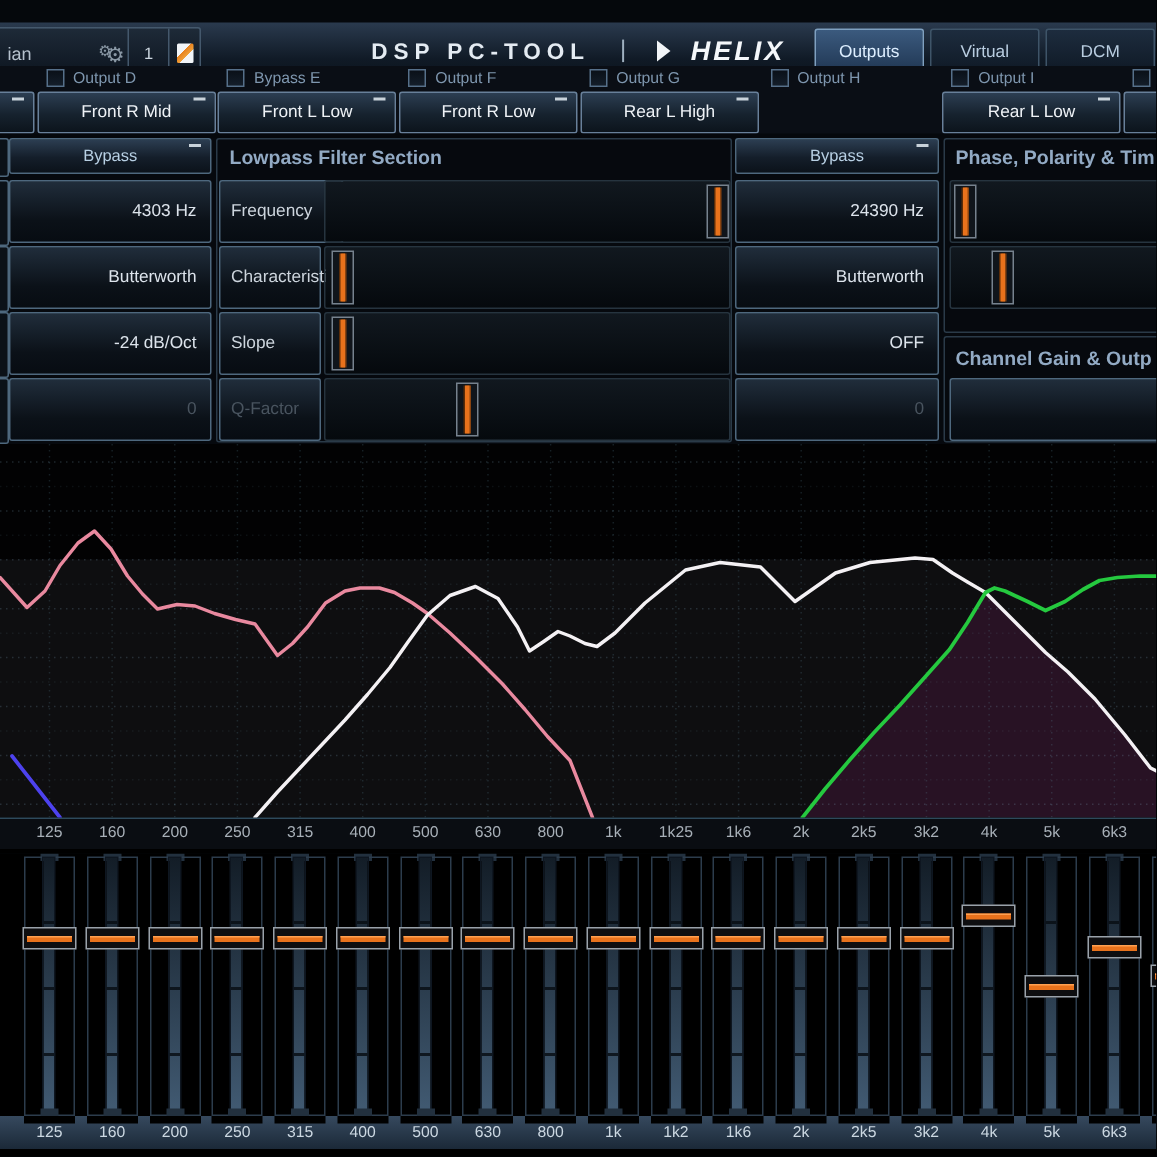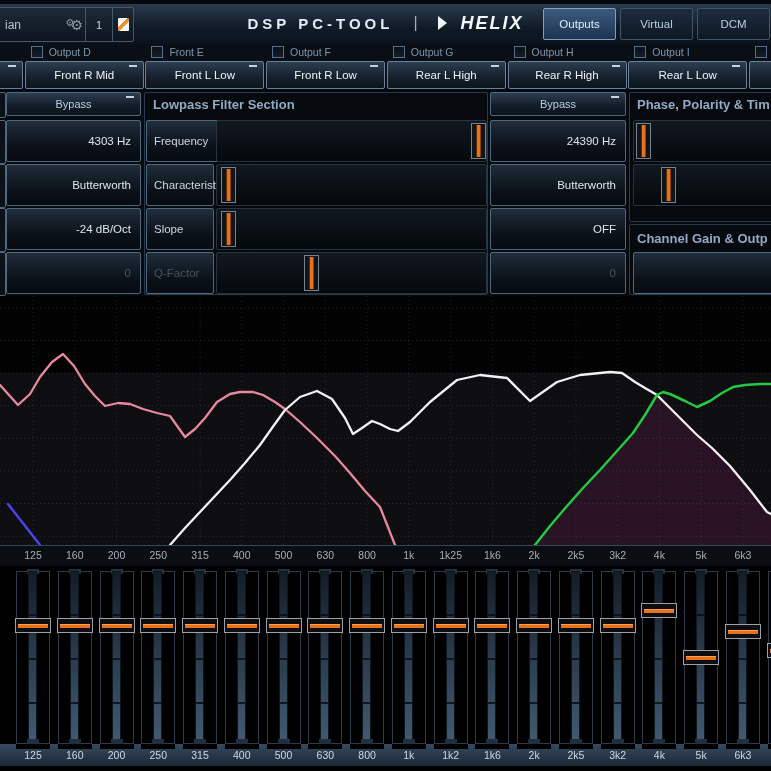--- a/index.html
+++ b/index.html
@@ -1,19 +1,19 @@
 <!DOCTYPE html>
 <html><head>
 <meta charset="utf-8">
 <style>
   html,body{margin:0;padding:0;background:#000;}
   #app{position:relative;width:771px;height:771px;overflow:hidden;background:#05080c;
        font-family:"Liberation Sans",sans-serif;-webkit-font-smoothing:antialiased;}
   
-  .topbar{position:absolute;left:0;top:4px;width:771px;height:41px;
+  .topbar{position:absolute;left:0;top:15px;width:771px;height:41px;
           background:linear-gradient(#2a3a4e,#101a26 60%,#0a121c);border-bottom:3px solid #03060a;}
   .preset-box{position:absolute;left:-40px;top:3px;width:172px;height:33px;border:1px solid #44586c;
               border-radius:2px;display:flex;align-items:center;background:linear-gradient(#1e2a38,#0c141e);}
   .preset-name{flex:1;padding-left:44px;color:#b6c2ce;font-size:12px;}
   .gear-wrap{color:#8b99a6;font-size:14px;margin-right:6px;letter-spacing:-4px;}
   .gear-small{font-size:10px;vertical-align:4px;}
   .cell{height:100%;display:flex;align-items:center;justify-content:center;border-left:1px solid #44586c;}
   .cell-num{width:26px;color:#cdd7e0;font-size:11px;}
   .cell-ic{width:20px;}
   .doc-icon{width:11px;height:13px;border-radius:1px;
@@ -119,21 +119,21 @@
       <span class="chan-tab-label">Output D</span>
     </div>
     <div class="chan-btn">
       <span>Front R Mid</span>
       <span class="dash"></span>
     </div>
   </div>
       <div class="chan-col" style="left: 145.4px;">
     <div class="chan-tab">
       <span class="chk"></span>
-      <span class="chan-tab-label">Front E</span>
+      <span class="chan-tab-label">Bypass E</span>
     </div>
     <div class="chan-btn">
       <span>Front L Low</span>
       <span class="dash"></span>
     </div>
   </div>
       <div class="chan-col" style="left: 266.1px;">
     <div class="chan-tab">
       <span class="chk"></span>
       <span class="chan-tab-label">Output F</span>
@@ -150,24 +150,20 @@
     </div>
     <div class="chan-btn">
       <span>Rear L High</span>
       <span class="dash"></span>
     </div>
   </div>
       <div class="chan-col" style="left: 507.5px;">
     <div class="chan-tab">
       <span class="chk"></span>
       <span class="chan-tab-label">Output H</span>
-    </div>
-    <div class="chan-btn">
-      <span>Rear R High</span>
-      <span class="dash"></span>
     </div>
   </div>
       <div class="chan-col" style="left: 628.2px;">
     <div class="chan-tab">
       <span class="chk"></span>
       <span class="chan-tab-label">Output I</span>
     </div>
     <div class="chan-btn">
       <span>Rear L Low</span>
       <span class="dash"></span>

